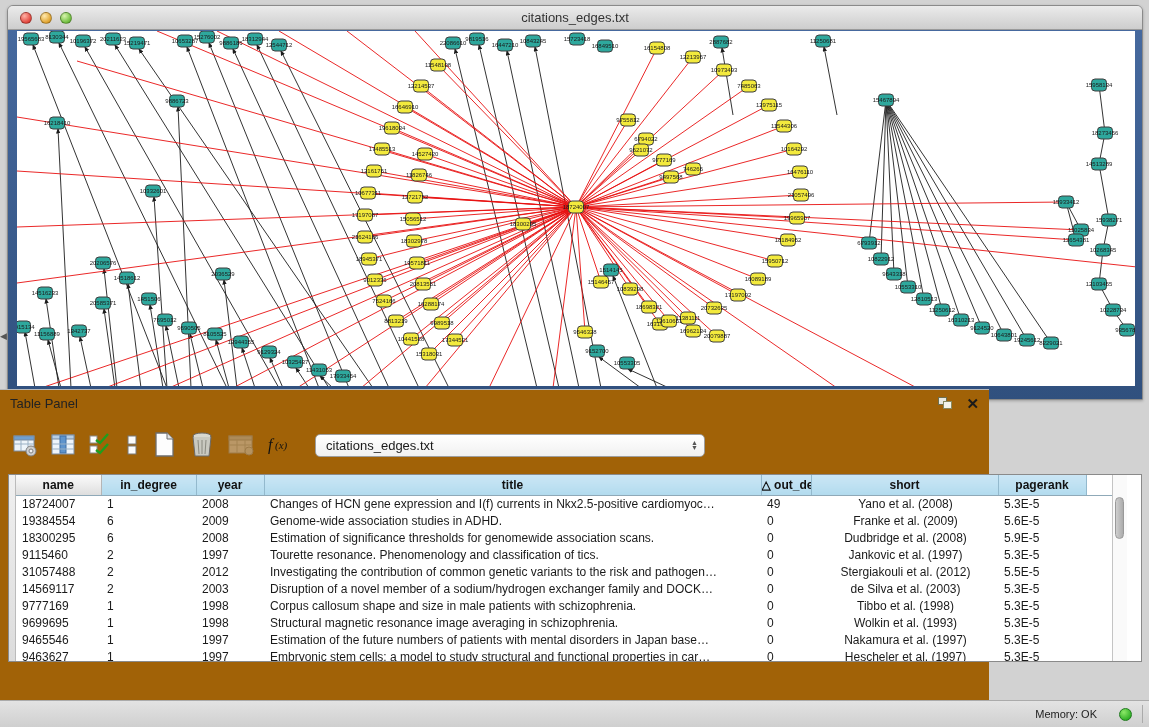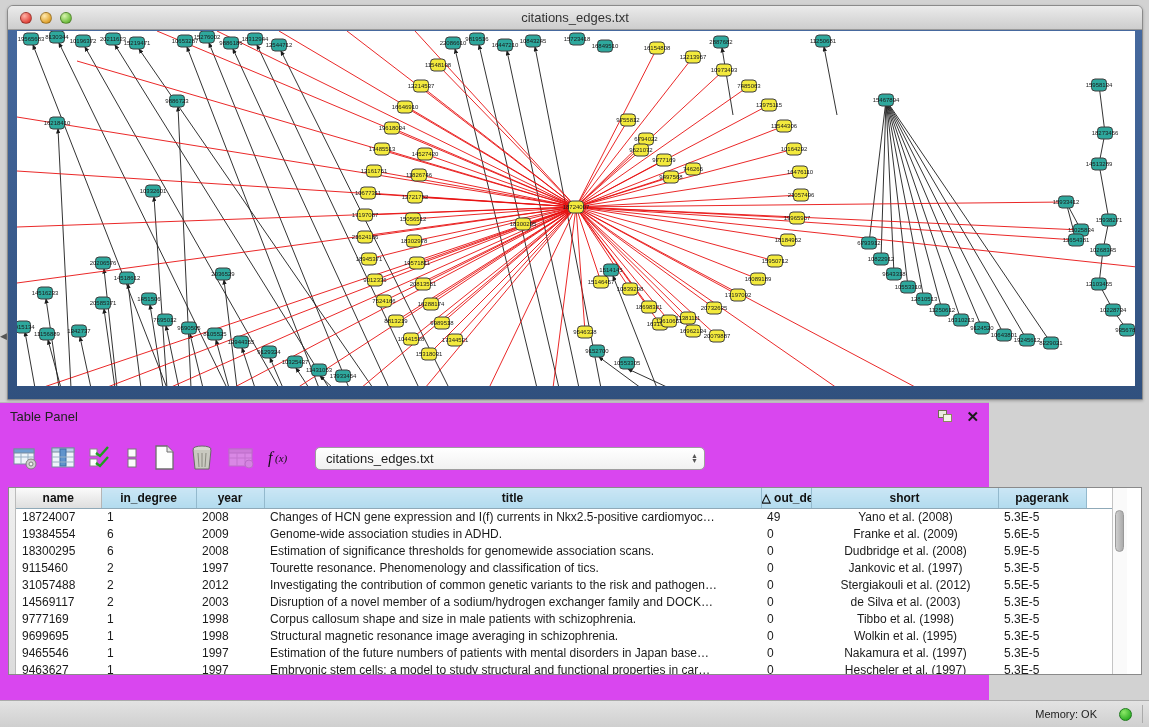--- a/index.html
+++ b/index.html
@@ -20,22 +20,22 @@
   .light.green { background:radial-gradient(circle at 35% 30%, #d8f5ae, #6fbe3e 70%); }
   .net-frame { position:absolute; top:24px; left:0; right:0; bottom:0;
     background:linear-gradient(180deg,#46699e,#30507e); padding:1px 7px 13px 9px; }
   .net-canvas { width:100%; height:100%; background:#fff; position:relative; overflow:hidden; }
   .net-canvas svg { position:absolute; left:0; top:0; }
 
   #collapse-handle { position:absolute; left:0px; top:332px; font-size:9px; color:#555;
     line-height:9px; cursor:pointer; }
 
   
-  #table-panel { position:absolute; left:0; top:402px; width:989px; height:325px;
-    background:#d946ef; border-top:1px solid #b9b9b9; }
+  #table-panel { position:absolute; left:0; top:389px; width:989px; height:325px;
+    background:#a16207; border-top:1px solid #b9b9b9; }
   .panel-header { height:27px; display:flex; align-items:center; padding:0 10px; }
   .panel-header .ptitle { font-size:13px; color:#222; flex:1; }
   .float-icon { width:14px; height:13px; position:relative; margin-right:14px; cursor:pointer; }
   .float-icon .sq1 { position:absolute; left:0; top:0; width:9px; height:8px; border:1px solid #6e6e4e; background:#e9e9e0; }
   .float-icon .sq2 { position:absolute; left:5px; top:4px; width:9px; height:8px; border:1px solid #8a8a60; background:#f4f4ea; }
   .close-x { font-size:15px; font-weight:bold; color:#1a1a1a; cursor:pointer; line-height:14px; }
 
   .tp-toolbar { position:absolute; left:12px; top:38px; height:34px; display:flex; align-items:center; }
   .tb-icon { margin-right:11px; cursor:pointer; display:block; }
   .tb-icon.disabled { opacity:.45; filter:grayscale(1); cursor:default; }
@@ -897,21 +897,21 @@
               <td class="c">Tibbo et al. (1998)</td>
               <td>5.3E-5</td>
               <td></td>
             </tr>
             <tr>
               <td>9699695</td>
               <td>1</td>
               <td>1998</td>
               <td>Structural magnetic resonance image averaging in schizophrenia.</td>
               <td>0</td>
-              <td class="c">Wolkin et al. (1995)</td>
+              <td class="c">Wolkin et al. (1993)</td>
               <td>5.3E-5</td>
               <td></td>
             </tr>
             <tr>
               <td>9465546</td>
               <td>1</td>
               <td>1997</td>
               <td>Estimation of the future numbers of patients with mental disorders in Japan base…</td>
               <td>0</td>
               <td class="c">Nakamura et al. (1997)</td>

